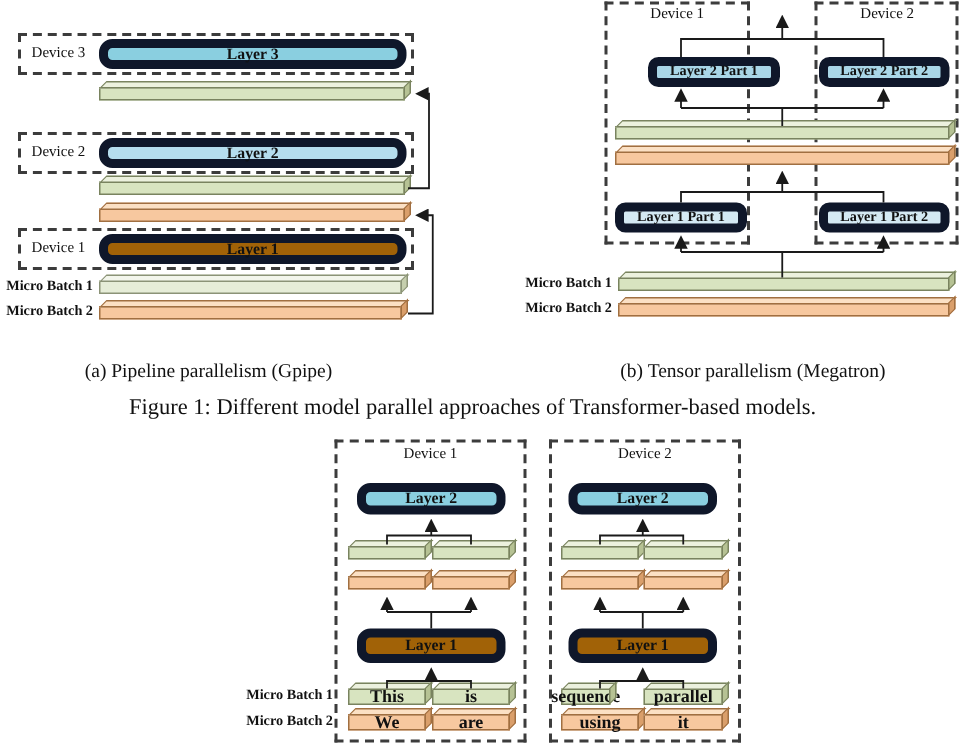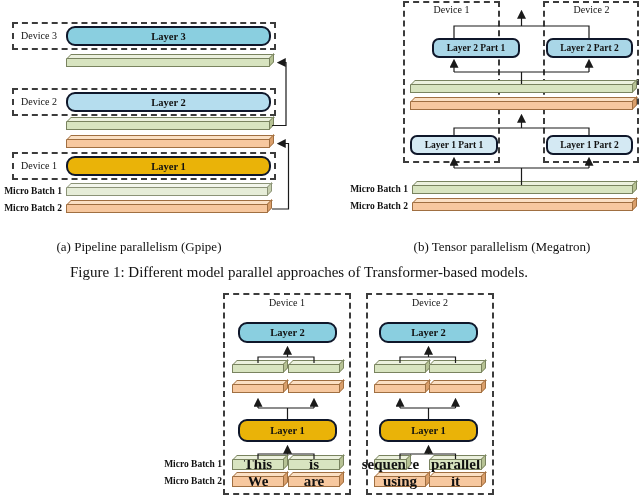--- a/index.html
+++ b/index.html
@@ -1,43 +1,43 @@
 <!DOCTYPE html>
 <html><head>
 <meta charset="utf-8">
 <style>
   html,body{margin:0;padding:0;background:#ffffff;}
   #canvas{position:relative;width:640px;height:500px;background:#ffffff;overflow:hidden;
           font-family:"Liberation Serif", serif;color:#111;}
   .dashbox{position:absolute;border:2px dashed #3c3c3c;box-sizing:border-box;background:transparent;}
   .devlabel{position:absolute;font-weight:normal;font-size:10px;text-align:center;white-space:nowrap;}
-  .layerbox{position:absolute;box-sizing:border-box;border:2px solid #0f172a;border-radius:9px;
+  .layerbox{position:absolute;box-sizing:border-box;border:6px solid #0f172a;border-radius:9px;
             display:flex;align-items:center;justify-content:center;
             font-weight:bold;font-size:10.5px;white-space:nowrap;}
   .partbox{font-size:9.5px;border-radius:7px;}
   .mblabel{position:absolute;font-weight:bold;font-size:9.5px;text-align:right;white-space:nowrap;}
   .bar{position:absolute;box-sizing:border-box;background:var(--face);border:1px solid var(--edge);}
   .bar::before{content:"";position:absolute;left:-1px;right:-1px;top:-5px;height:3px;
                background:var(--top);border:1px solid var(--edge);
                transform:skewX(-45deg);transform-origin:0 100%;}
   .bar::after{content:"";position:absolute;top:-1px;bottom:-1px;right:-5px;width:3px;
               background:var(--side);border:1px solid var(--edge);
               transform:skewY(-45deg);transform-origin:0 0;}
   .b-green{--face:#d8e4c0;--top:#ecf1de;--side:#b6c294;--edge:#79835f;}
   .b-palegreen{--face:#e6edd8;--top:#f3f6ec;--side:#c6cfae;--edge:#8b9377;}
   .b-orange{--face:#f7c89f;--top:#fbe0c4;--side:#da9f6b;--edge:#a06f41;}
   .tokenbar{display:flex;align-items:center;justify-content:center;
-            font-weight:bold;font-size:15px;}
+            font-weight:bold;font-size:12px;}
   .c-cyan{background:#8acfe0;}
   .c-bluemid{background:#b5ddee;}
   .c-bluepart{background:#a9d6e7;}
-  .c-bluelight{background:#eab308;}
+  .c-bluelight{background:#a16207;}
   .c-partlight{background:#d4e9f3;}
   .caption{position:absolute;font-size:13px;text-align:center;white-space:nowrap;}
-  .figcaption{position:absolute;font-size:15px;text-align:center;white-space:nowrap;}
+  .figcaption{position:absolute;font-size:15px;text-align:center;white-space:nowrap;padding-left:16px;}
   svg.overlay{position:absolute;left:0;top:0;width:640px;height:500px;pointer-events:none;}
 </style>
 </head>
 <body>
 
 <div id="canvas">
 
   <div>
 
     <div class="dashbox" style="left:12px;top:22px;width:264px;height:28px;"></div>

